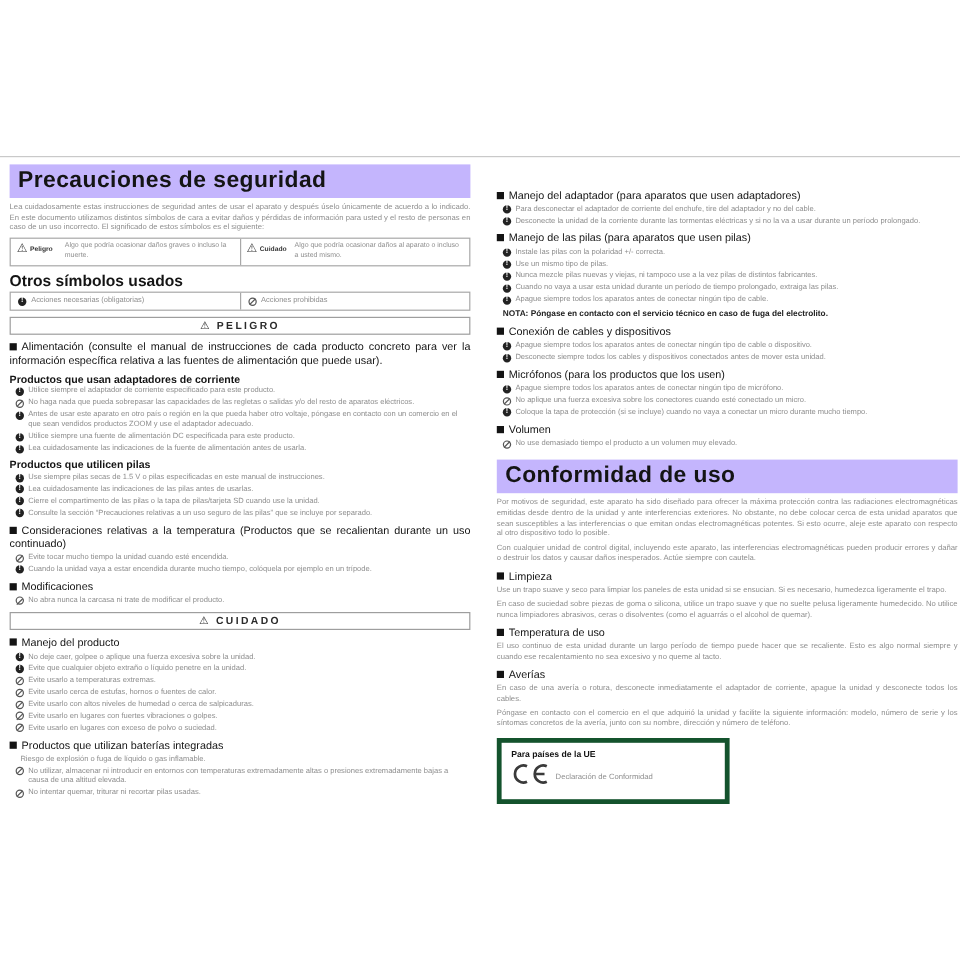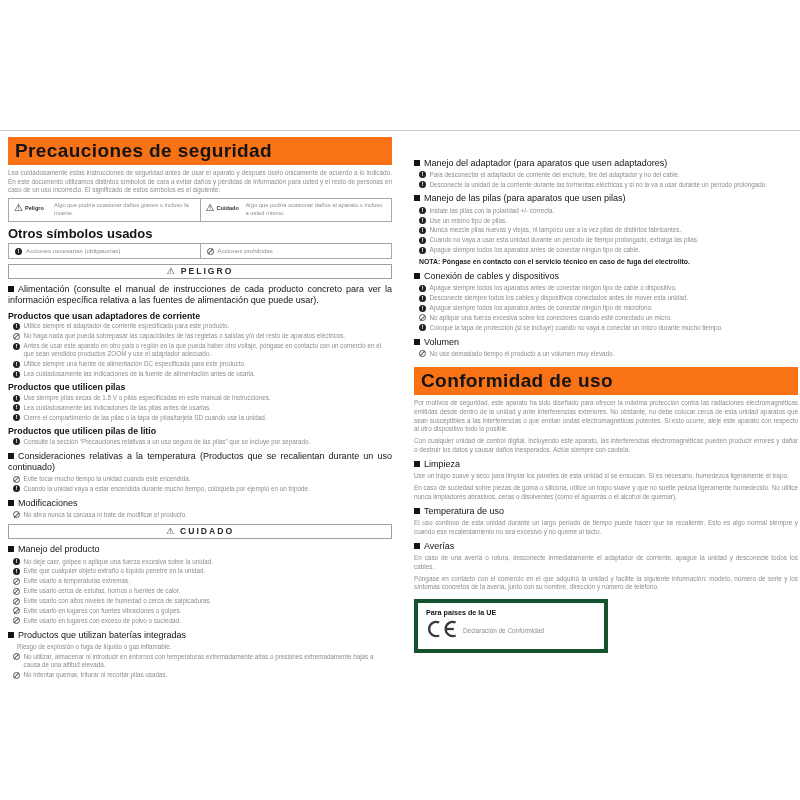--- a/index.html
+++ b/index.html
@@ -7,21 +7,21 @@
     width:800px;height:800px;background:#ffffff;overflow:hidden;
     font-family:"Liberation Sans","DejaVu Sans",sans-serif;
     -webkit-font-smoothing:antialiased;
   }
   .toprule{border-top:1px solid #c9c9c9;margin:130px 0 6px 0;height:0;}
   .cols{display:flex;gap:22px;padding:0 4px 0 8px;}
   .col{width:384px;flex:0 0 384px;}
   .col-right{padding-top:16px;}
 
   .titlebar{
-    background:#f97316;color:#141414;font-weight:bold;
+    background:#c4b5fd;color:#141414;font-weight:bold;
     font-size:19px;letter-spacing:.4px;line-height:1;
     padding:4px 6px 5px 7px;margin:0 0 4px 0;
   }
   .titlebar.gap{margin-top:9px;}
 
   .para{
     font-size:6.4px;line-height:1.36;color:#8d8d8d;
     text-align:justify;margin:2px 0 3px 0;
   }
 
@@ -151,21 +151,20 @@
           <span class="itx">Use siempre pilas secas de 1.5 V o pilas especificadas en este manual de instrucciones.</span>
         </div>
         <div class="item">
           <span class="ic-must">!</span>
           <span class="itx">Lea cuidadosamente las indicaciones de las pilas antes de usarlas.</span>
         </div>
         <div class="item">
           <span class="ic-must">!</span>
           <span class="itx">Cierre el compartimento de las pilas o la tapa de pilas/tarjeta SD cuando use la unidad.</span>
         </div>
-        <div class="sub">Productos que utilicen pilas de litio</div>
         <div class="item">
           <span class="ic-must">!</span>
           <span class="itx">Consulte la sección “Precauciones relativas a un uso seguro de las pilas” que se incluye por separado.</span>
         </div>
         <div class="h2"><span class="sq"></span><span>Consideraciones relativas a la temperatura (Productos que se recalientan durante un uso continuado)</span></div>
         <div class="item">
           <span class="ic-no"></span>
           <span class="itx">Evite tocar mucho tiempo la unidad cuando esté encendida.</span>
         </div>
         <div class="item">
@@ -255,20 +254,21 @@
         <div class="note">NOTA: Póngase en contacto con el servicio técnico en caso de fuga del electrolito.</div>
         <div class="h2"><span class="sq"></span><span>Conexión de cables y dispositivos</span></div>
         <div class="item">
           <span class="ic-must">!</span>
           <span class="itx">Apague siempre todos los aparatos antes de conectar ningún tipo de cable o dispositivo.</span>
         </div>
         <div class="item">
           <span class="ic-must">!</span>
           <span class="itx">Desconecte siempre todos los cables y dispositivos conectados antes de mover esta unidad.</span>
         </div>
+        <div class="h2"><span class="sq"></span><span>Micrófonos (para los productos que los usen)</span></div>
         <div class="item">
           <span class="ic-must">!</span>
           <span class="itx">Apague siempre todos los aparatos antes de conectar ningún tipo de micrófono.</span>
         </div>
         <div class="item">
           <span class="ic-no"></span>
           <span class="itx">No aplique una fuerza excesiva sobre los conectores cuando esté conectado un micro.</span>
         </div>
         <div class="item">
           <span class="ic-must">!</span>

